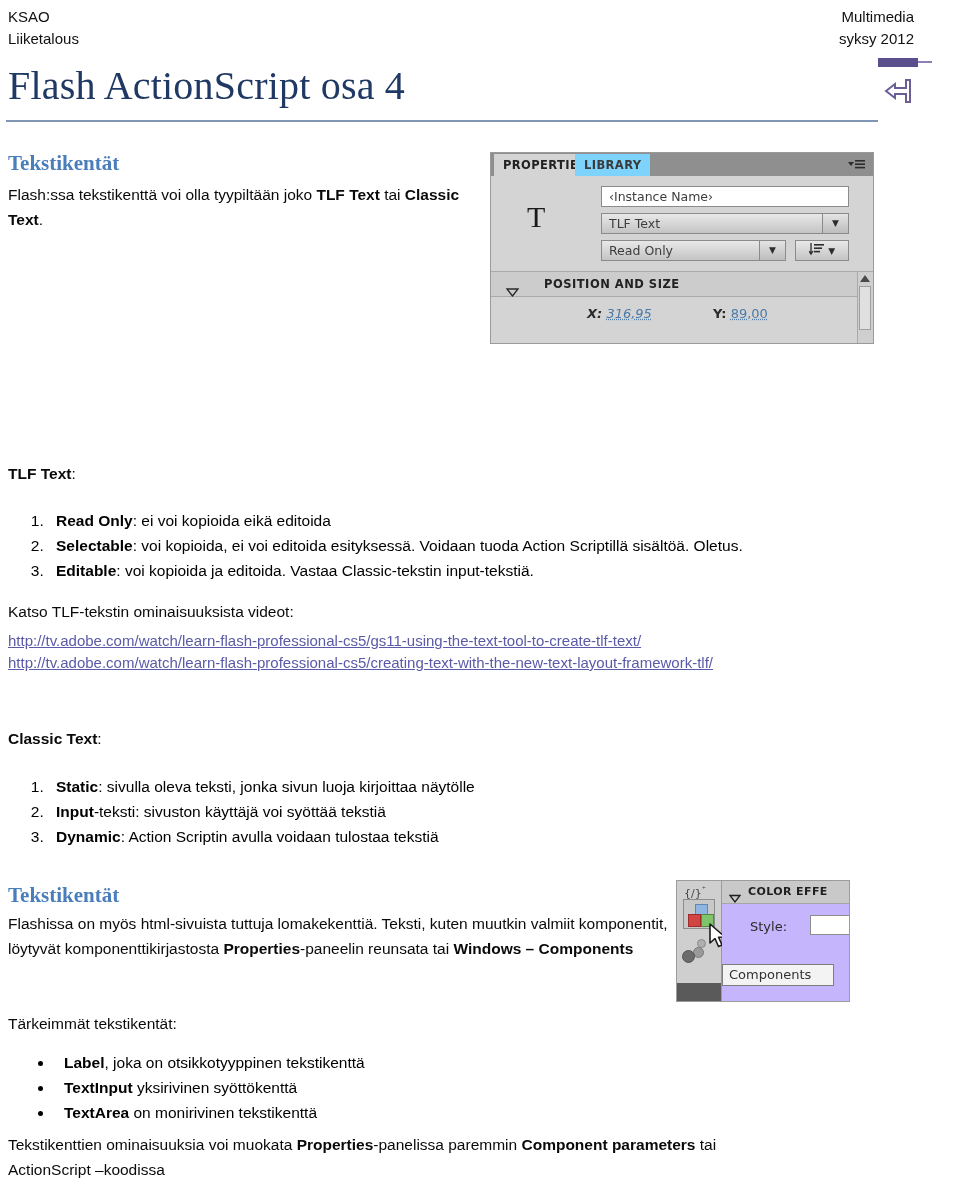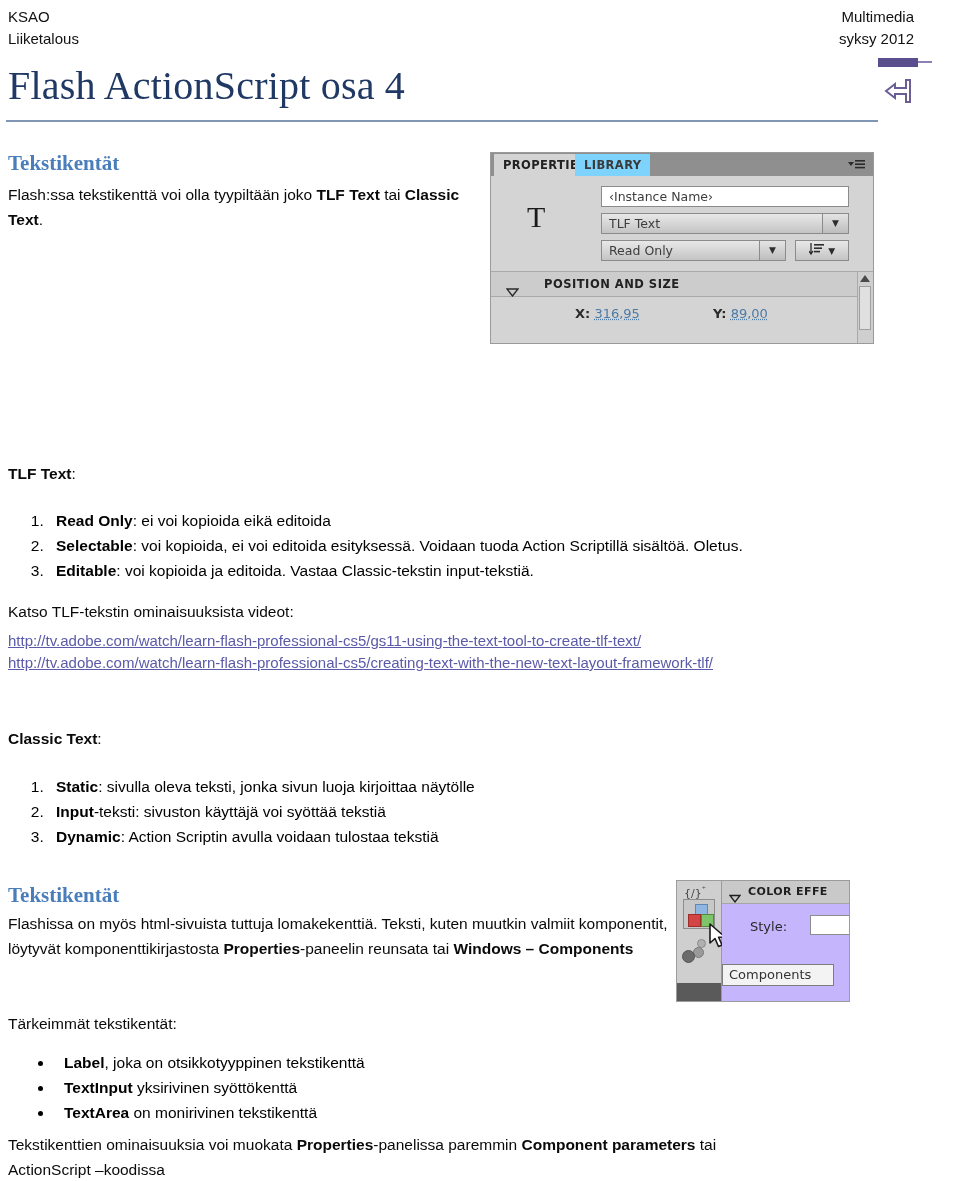--- a/index.html
+++ b/index.html
@@ -318,21 +318,21 @@
     top: 130px;
     font-size: 13px;
     color: #2a2a2a;
   }
   .fp-xy .lbl { font-weight: bold; color:#2b2b2b; }
   .fp-xy .val {
     color: #4C7AA8;
     text-decoration: underline;
     text-decoration-style: dotted;
   }
-  .fp-x { left: 84px; }
+  .fp-x { left: 96px; font-style: italic; }
   .fp-y { left: 222px; }
   .fp-scroll {
     position: absolute;
     right: 0;
     top: 96px;
     bottom: 0;
     width: 15px;
     background: #cfcfcf;
     border-left: 1px solid #a9a9a9;
   }

